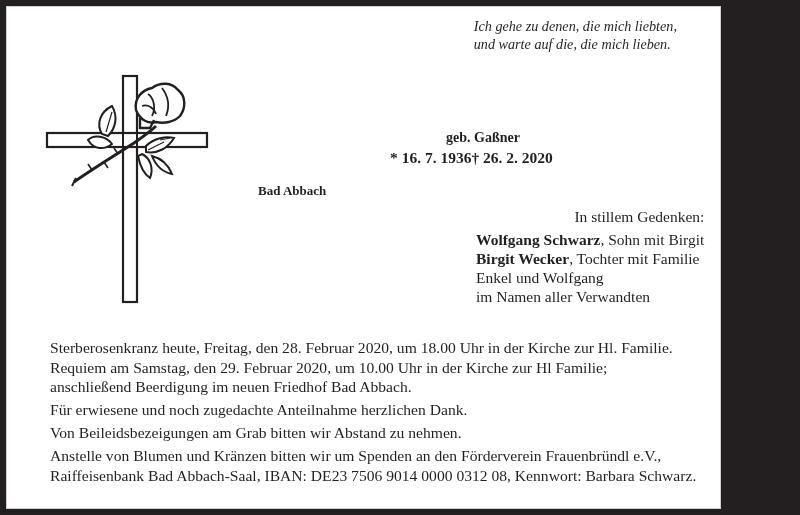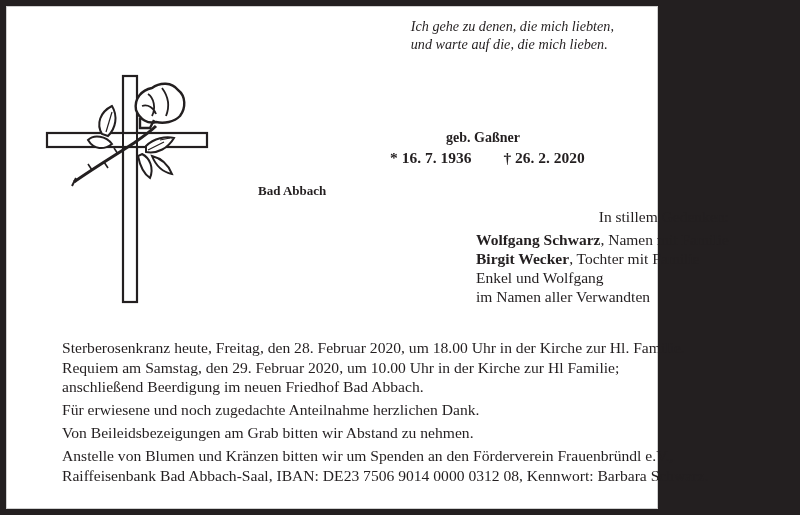--- a/index.html
+++ b/index.html
@@ -7,21 +7,21 @@
       width: 800px; height: 515px;
       background: #231f20;
       position: relative;
       overflow: hidden;
       font-family: "Liberation Serif", "DejaVu Serif", serif;
       color: #231f20;
     }
     .card {
       position: absolute;
       left: 6px; top: 6px;
-      width: 652px; height: 503px;
+      width: 715px; height: 503px;
       background: #ffffff;
       box-shadow: inset 0 0 0 1px #cfcfcf;
     }
     .motto {
       position: absolute;
       right: 44px; top: 12px;
       text-align: left;
       font-style: italic;
       font-size: 14.2px;
       line-height: 17.5px;
@@ -49,21 +49,21 @@
       white-space: nowrap;
     }
     .dates {
       position: absolute;
       left: 384px; top: 143px;
       font-weight: bold;
       font-size: 15.5px;
       white-space: nowrap;
       word-spacing: 0px;
     }
-    .dates .death { margin-left: 32px; }
+    .dates .death { }
     .place {
       position: absolute;
       left: 252px; top: 177px;
       font-weight: bold;
       font-size: 13px;
       white-space: nowrap;
     }
     .mourners {
       position: absolute;
       left: 470px; top: 201px;
@@ -72,21 +72,20 @@
       white-space: nowrap;
     }
     .mourners .intro { margin-bottom: 4px; text-align: right; }
     .mourners b { font-weight: bold; }
     .body-text {
       position: absolute;
       left: 44px; top: 332px;
       width: 720px;
       font-size: 15.6px;
       line-height: 19.5px;
-      margin-left: 12px;
     }
     .body-text .line { white-space: nowrap; }
     .body-text .para { margin-bottom: 3.5px; }
   </style>
 </head>
 <body>
 
 <div class="card">
 
   <div class="motto">
@@ -126,21 +125,21 @@
 
   <div class="birthname">geb. Gaßner</div>
   <div class="dates">
     <span>* 16. 7. 1936</span><span class="death">† 26. 2. 2020</span>
   </div>
   <div class="place">Bad Abbach</div>
 
   <div class="mourners">
     <div class="intro">In stillem Gedenken:</div>
     <div>
-      <b>Wolfgang Schwarz</b><span>, Namen mit Familie</span>
+      <b>Wolfgang Schwarz</b><span>, Sohn mit Birgit</span>
     </div>
     <div>
       <b>Birgit Wecker</b><span>, Tochter mit Familie</span>
     </div>
     <div>Enkel und Wolfgang</div>
     <div>im Namen aller Verwandten</div>
   </div>
 
   <div class="body-text">
     <div class="para">

